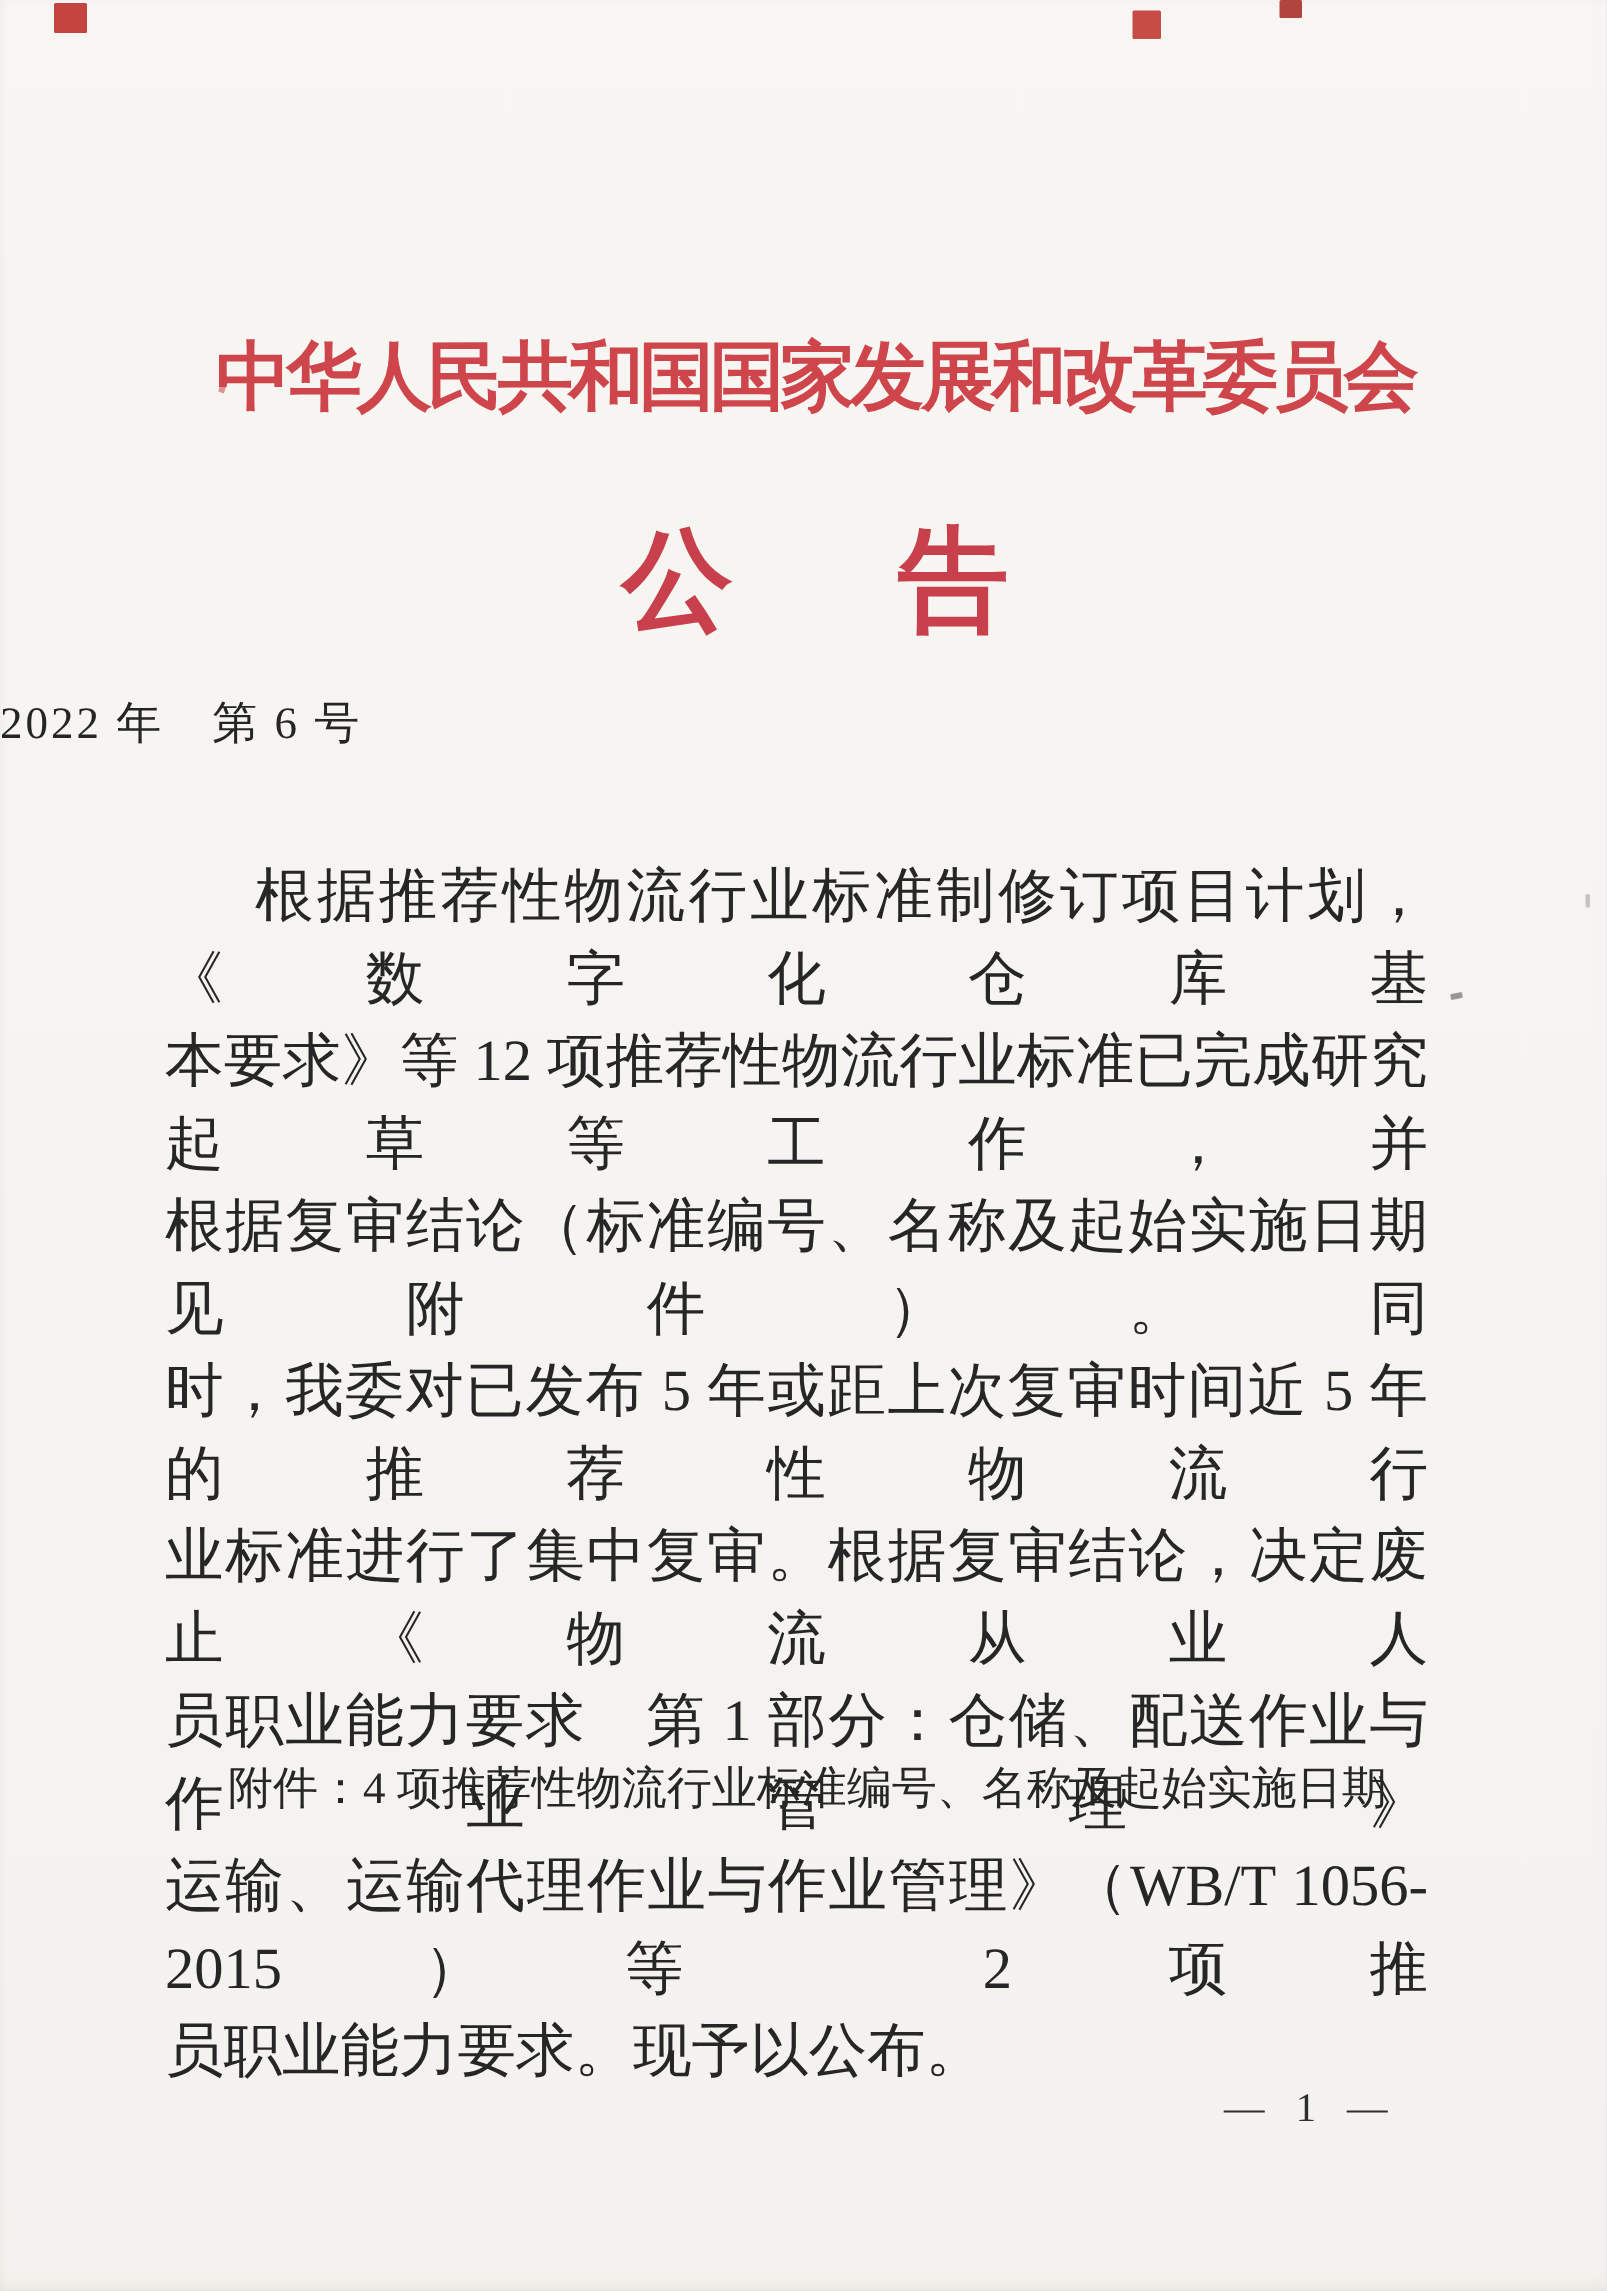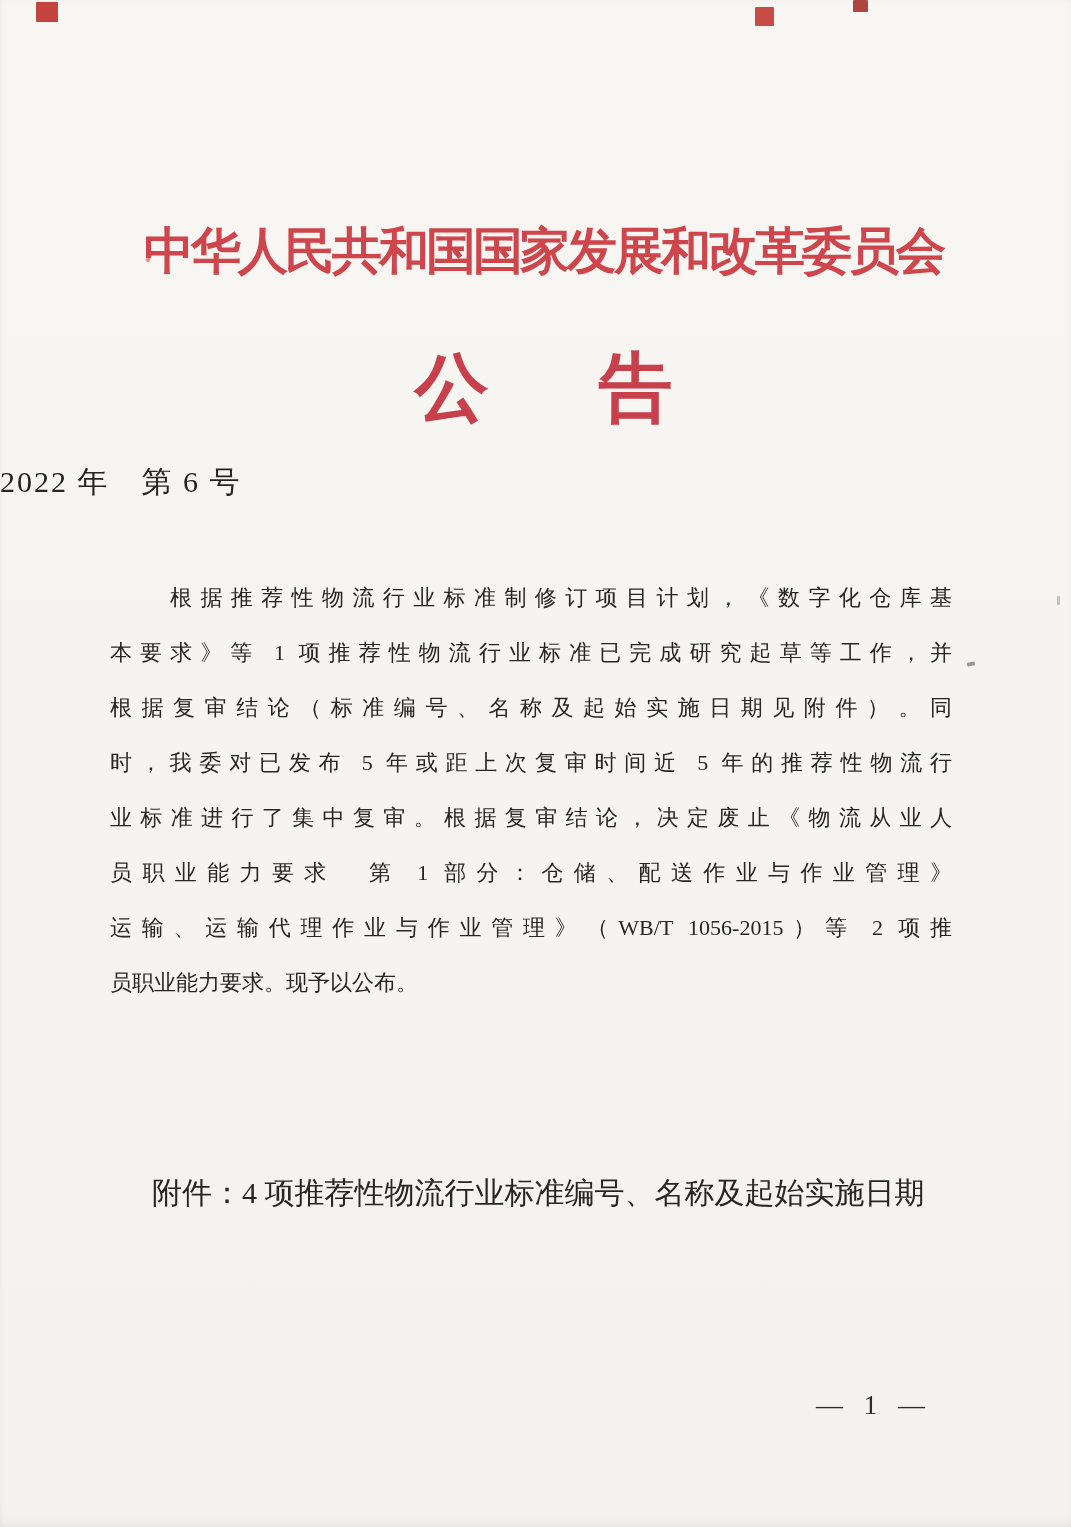--- a/index.html
+++ b/index.html
@@ -66,21 +66,21 @@
     font-size: 30px;
     letter-spacing: 2px;
     color: #252525;
   }
 
   .body-text {
     position: absolute;
     top: 570px;
     left: 110px;
     width: 842px;
-    font-size: 22px;
+    font-size: 39px;
     line-height: 55px;
     color: #262626;
   }
   .body-line { text-align: justify; }
   .body-line.fill { text-align-last: justify; }
   .body-line.indent { text-indent: 60px; }
 
   .attachment-line {
     position: absolute;
     top: 1165px;
@@ -119,21 +119,21 @@
 
   <div class="doc-type">
     <span>公</span>
     <span>告</span>
   </div>
 
   <div class="issue-number">2022 年　第 6 号</div>
 
   <div class="body-text">
     <div class="body-line indent fill">根据推荐性物流行业标准制修订项目计划，《数字化仓库基</div>
-    <div class="body-line fill">本要求》等 1 项推荐性物流行业标准已完成研究起草等工作，并</div>
+    <div class="body-line fill">本要求》等 12 项推荐性物流行业标准已完成研究起草等工作，并</div>
     <div class="body-line fill">根据复审结论（标准编号、名称及起始实施日期见附件）。同</div>
     <div class="body-line fill">时，我委对已发布 5 年或距上次复审时间近 5 年的推荐性物流行</div>
     <div class="body-line fill">业标准进行了集中复审。根据复审结论，决定废止《物流从业人</div>
     <div class="body-line fill">员职业能力要求　第 1 部分：仓储、配送作业与作业管理》</div>
     <div class="body-line fill">运输、运输代理作业与作业管理》（WB/T 1056-2015）等 2 项推</div>
     <div class="body-line">员职业能力要求。现予以公布。</div>
   </div>
 
   <div class="attachment-line">附件：4 项推荐性物流行业标准编号、名称及起始实施日期</div>
 

